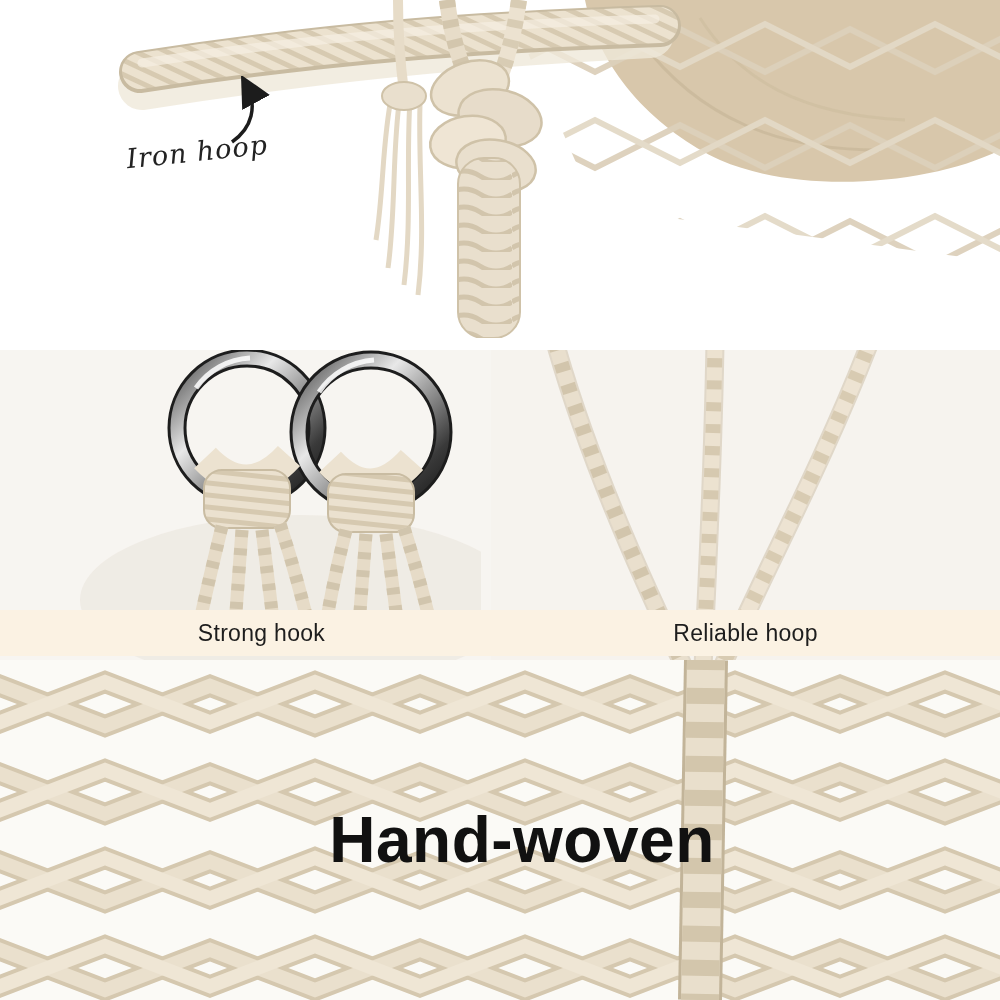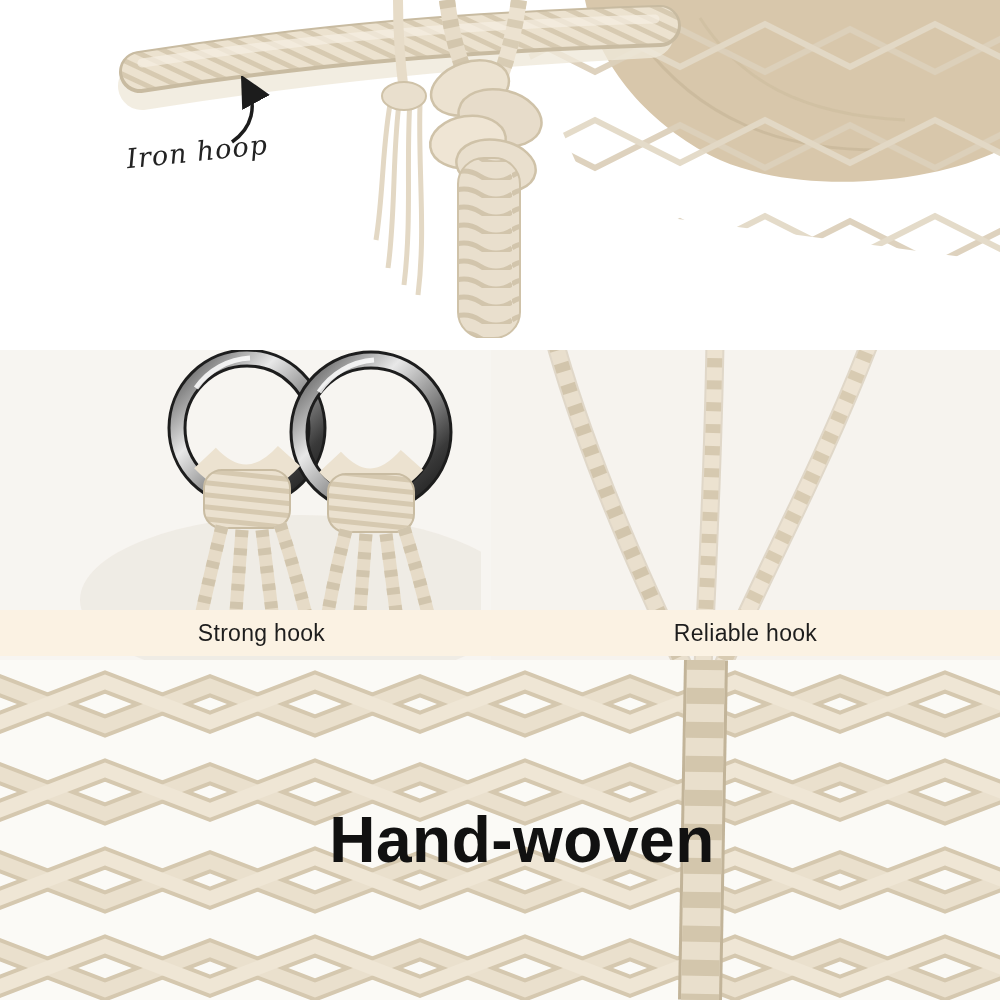--- a/index.html
+++ b/index.html
@@ -161,21 +161,21 @@
 
       <path d="M224,-8 C222,120 216,240 210,356" stroke="#c9bca2" stroke-width="19" fill="none" opacity="0.5"></path>
       <path d="M224,-8 C222,120 216,240 210,356" stroke="#ece2d0" stroke-width="15" fill="none"></path>
       <path d="M224,-8 C222,120 216,240 210,356" stroke="#d6c9b0" stroke-width="15" fill="none" stroke-dasharray="9 13" stroke-dashoffset="6"></path>
 
       <path d="M379,-8 C330,120 258,250 214,356" stroke="#c9bca2" stroke-width="19" fill="none" opacity="0.5"></path>
       <path d="M379,-8 C330,120 258,250 214,356" stroke="#ede3d2" stroke-width="15" fill="none"></path>
       <path d="M379,-8 C330,120 258,250 214,356" stroke="#d8cbb2" stroke-width="15" fill="none" stroke-dasharray="9 13" stroke-dashoffset="11"></path>
     </svg>
     <div class="banner">
-      <span>Reliable hook</span>
+      <span>Reliable hoop</span>
     </div>
   </div>
 
   <div class="abs bottom-photo">
     <svg width="1000" height="340" viewBox="0 0 1000 340">
       <defs>
         <pattern id="bignet" width="210" height="88" patternUnits="userSpaceOnUse">
           <path d="M-10,22 L105,66 L220,22" stroke="#d5c8af" stroke-width="22" fill="none"></path>
           <path d="M-10,66 L105,22 L220,66" stroke="#d5c8af" stroke-width="22" fill="none"></path>
           <path d="M-10,22 L105,66 L220,22" stroke="#eae0cd" stroke-width="14" fill="none"></path>

